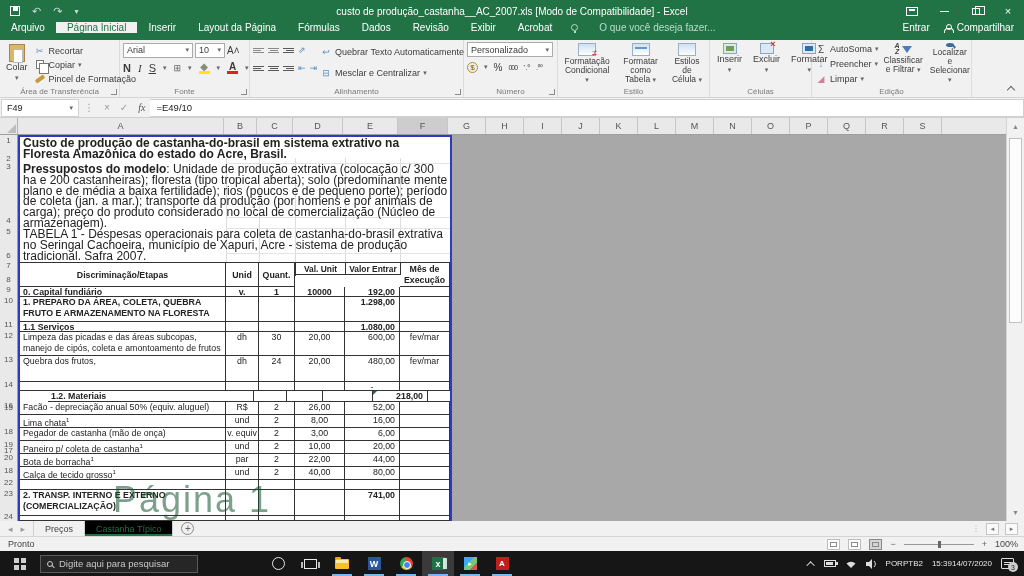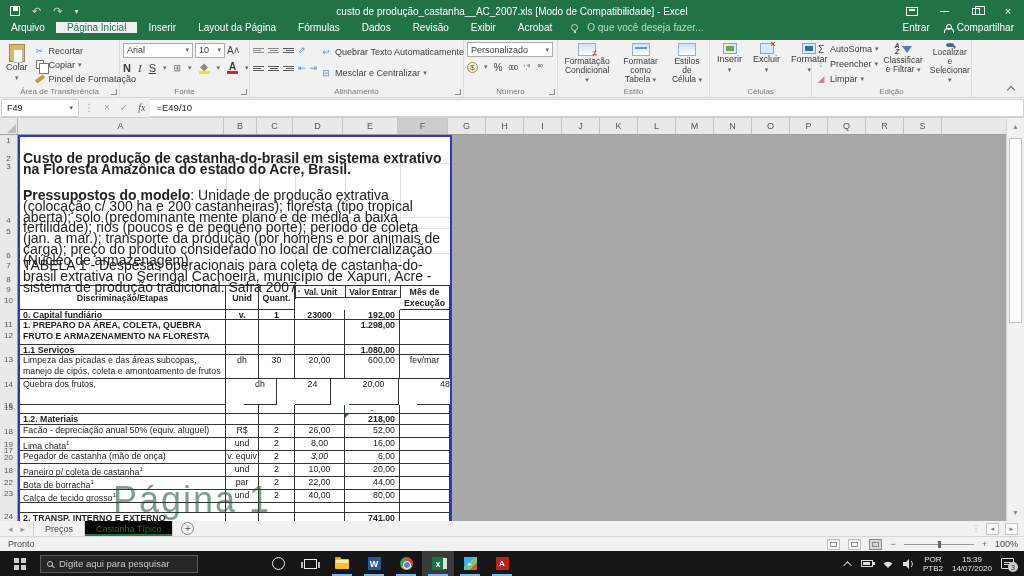--- a/index.html
+++ b/index.html
@@ -16,21 +16,21 @@
 .wbtn{width:32px;height:22px;display:flex;align-items:center;justify-content:center;font-size:11px;color:#fff}
 .rdo{width:12px;height:9px;border:1px solid #fff;position:relative}
 .rdo:after{content:"";position:absolute;left:2px;top:1px;width:6px;height:2px;background:#fff}
 .restore{width:8px;height:7px;border:1px solid #fff;position:relative;background:#217346}
 .restore:before{content:"";position:absolute;left:2px;top:-3px;width:8px;height:7px;border:1px solid #fff}
 .minbar{width:9px;height:1px;background:#fff}
 
 .tabrow{position:absolute;left:0;top:22px;width:1024px;height:18px;background:#217346;display:flex;align-items:flex-start;color:#fff;font-size:10px}
 .rtab{padding:0 11px;display:flex;align-items:center;white-space:nowrap}
 .rtab.sel{background:#f1f1f1;color:#217346}
-.tellme{display:flex;align-items:center;gap:9px;color:#b9dcc8;margin-left:8px;white-space:nowrap}
+.tellme{display:flex;align-items:center;gap:21px;color:#b9dcc8;margin-left:8px;white-space:nowrap}
 .bulb{width:7px;height:7px;border:1px solid #b9dcc8;border-radius:50%;position:relative}
 .bulb:after{content:"";position:absolute;left:2px;bottom:-3px;width:2px;height:2px;background:#b9dcc8}
 .tabright{margin-left:auto;display:flex;align-items:center;gap:14px;padding-right:10px;white-space:nowrap}
 .person{width:8px;height:8px;position:relative;display:inline-block}
 .person:before{content:"";position:absolute;left:2px;top:0;width:4px;height:4px;border-radius:50%;border:1px solid #fff}
 .person:after{content:"";position:absolute;left:0;bottom:-1px;width:8px;height:4px;border-radius:4px 4px 0 0;border:1px solid #fff;border-bottom:none}
 
 .ribbon{position:absolute;left:0;top:40px;width:1024px;height:58px;background:#f1f1f1;border-bottom:1px solid #d5d5d5;display:flex;font-size:9px;color:#3b3b3b}
 .rgroup{position:relative;border-right:1px solid #dcdcdc;padding:2px 3px 12px 3px;display:flex;gap:3px;flex:0 0 auto}
 .glabel{position:absolute;bottom:1px;left:0;right:0;text-align:center;color:#7a7a7a;font-size:8px;white-space:nowrap}
@@ -85,21 +85,21 @@
 .chead{position:absolute;left:0;top:118px;width:1006px;height:17px;background:#e9e9e9;border-bottom:1px solid #9f9f9f;display:flex}
 .corner{width:18px;height:100%;border-right:1px solid #b3b3b3;position:relative;flex:0 0 auto}
 .corner:after{content:"";position:absolute;right:1px;bottom:1px;border-left:9px solid transparent;border-bottom:9px solid #bdbdbd}
 .ch{border-right:1px solid #c6c6c6;display:flex;align-items:center;justify-content:center;color:#555;flex:0 0 auto;height:100%}
 .ch.sel{background:#cdcdcd}
 
 .gridarea{position:absolute;left:0;top:135px;width:1006px;height:386px;background:#a8a8a8;overflow:hidden}
 .gutter{position:absolute;left:0;top:0;width:18px;height:100%;background:#e9e9e9;border-right:1px solid #9f9f9f}
 .rnum{position:absolute;left:0;width:17px;text-align:center;color:#555;font-size:8px;overflow:hidden}
 .printarea{position:absolute;left:18px;top:0;width:434px;height:386px;background:#fff;border:2px solid #2e3bbd;border-bottom:none;overflow:hidden}
-.prerow{position:relative;overflow:visible;line-height:10.8px;font-size:14px;padding:16px 2px 0 3px}
+.prerow{position:relative;overflow:visible;line-height:10.8px;font-size:12px;padding:1px 2px 0 3px}
 .prerow.b{font-weight:bold}
 .guide{position:absolute;width:1px;background:#dcdcdc}
 .hguide{position:absolute;height:1px;background:#e3e3e3}
 .thead{display:flex;border-top:1px solid #333;font-weight:bold;font-size:8.8px}
 .thead .hc{border-right:1px solid #333;border-bottom:1px solid #333;display:flex;align-items:center;justify-content:center;text-align:center;overflow:hidden}
 .hsplit{display:flex;flex-direction:row}
 .hsplit .top{height:13px;border-right:1px solid #333;border-bottom:1px solid #333;display:flex;align-items:center;justify-content:center;font-size:8.4px;white-space:nowrap;overflow:hidden}
 .hsplit .bot{display:flex;height:12px}
 .hsplit .bot .hc{height:12px;font-size:8.4px}
 .trow{display:flex;font-size:8.8px}
@@ -159,21 +159,21 @@
 .ic-chrome:after{content:"";position:absolute;left:3.5px;top:3.5px;width:6px;height:6px;background:#4285f4;border:1px solid #fff;border-radius:50%}
 .ic-excel{width:13px;height:13px;background:#1e7145;color:#fff;font-weight:bold;font-size:9px;display:flex;align-items:center;justify-content:center;position:relative}
 .ic-excel:after{content:"";position:absolute;right:-2px;top:1px;width:4px;height:11px;background:#e8f2ec;opacity:.9}
 .ic-media{width:13px;height:13px;background:linear-gradient(135deg,#3fa9f5 0 40%,#7cc576 40% 70%,#d9534f 70%);display:flex;align-items:center;justify-content:center;color:#fff;font-size:7px}
 .ic-acrobat{width:13px;height:13px;background:#c11e1e;color:#fff;display:flex;align-items:center;justify-content:center;font-size:8px;font-weight:bold}
 .tray{margin-left:auto;display:flex;align-items:center;gap:9px;padding-right:4px}
 .tchev{width:6px;height:6px;border-top:1px solid #ddd;border-left:1px solid #ddd;transform:rotate(45deg) translateY(2px)}
 .batt{width:12px;height:7px;border:1px solid #ddd;position:relative}
 .batt:after{content:"";position:absolute;right:-3px;top:1px;width:2px;height:3px;background:#ddd}
 .batt:before{content:"";position:absolute;left:1px;top:1px;bottom:1px;width:7px;background:#ddd}
-.traytxt{display:flex;flex-direction:column;align-items:center;font-size:8px;line-height:9px;color:#e8e8e8}
+.traytxt{display:flex;flex-direction:row;align-items:center;font-size:8px;line-height:9px;color:#e8e8e8}
 .ac{width:13px;height:11px;border:1px solid #ddd;border-radius:1px;position:relative}
 .ac:before{content:"";position:absolute;left:2px;top:3px;right:2px;height:1px;background:#ddd;box-shadow:0 2px 0 #ddd}
 .acbadge{position:absolute;right:-5px;bottom:-4px;min-width:10px;height:10px;border-radius:50%;background:#cfcfcf;color:#222;font-size:7px;display:flex;align-items:center;justify-content:center}
 </style>
 </head>
 <body>
 
 <div class="titlebar">
   <div class="qat">
     <span class="floppy"></span>
@@ -532,21 +532,21 @@
             <div>
               <div style="line-height: 11px;">Mês de</div>
               <div style="line-height: 11px;">Execução</div>
             </div>
           </div>
         </div>
         <div class="trow bold" style="height: 10px;">
           <div class="tc a" style="width: 206px;">0. Capital fundiário</div>
           <div class="tc ctr" style="width: 33px;">v. equiv</div>
           <div class="tc ctr" style="width: 36px;">1</div>
-          <div class="tc ctr" style="width: 50px;">23000</div>
+          <div class="tc ctr" style="width: 50px;">10000</div>
           <div class="tc rt" style="width: 55px;">192,00</div>
           <div class="tc ctr" style="width: 50px;"></div>
         </div>
         <div class="trow bold" style="height: 25px;">
           <div class="tc a" style="width: 206px;">1. PREPARO DA ÁREA, COLETA,  QUEBRA FRUTO E ARMAZENAMENTO NA FLORESTA</div>
           <div class="tc ctr" style="width: 33px;"></div>
           <div class="tc ctr" style="width: 36px;"></div>
           <div class="tc ctr" style="width: 50px;"></div>
           <div class="tc rt" style="width: 55px;">1.298,00</div>
           <div class="tc ctr" style="width: 50px;"></div>
@@ -560,37 +560,37 @@
           <div class="tc ctr" style="width: 50px;"></div>
         </div>
         <div class="trow" style="height: 24px;">
           <div class="tc a" style="width: 206px;">Limpeza das picadas e das áreas subcopas, manejo de cipós, coleta e amontoamento de frutos</div>
           <div class="tc ctr" style="width: 33px;">dh</div>
           <div class="tc ctr" style="width: 36px;">30</div>
           <div class="tc ctr" style="width: 50px;">20,00</div>
           <div class="tc rt" style="width: 55px;">600,00</div>
           <div class="tc ctr" style="width: 50px;">fev/mar</div>
         </div>
-        <div class="trow" style="height: 26px; gap: 18px;">
+        <div class="trow" style="height: 26px;">
           <div class="tc a" style="width: 206px;">Quebra dos frutos,</div>
           <div class="tc ctr" style="width: 33px;">dh</div>
           <div class="tc ctr" style="width: 36px;">24</div>
           <div class="tc ctr" style="width: 50px;">20,00</div>
           <div class="tc rt" style="width: 55px;">480,00</div>
           <div class="tc ctr" style="width: 50px;">fev/mar</div>
         </div>
         <div class="trow" style="height: 9px;">
           <div class="tc a" style="width: 206px;"></div>
           <div class="tc ctr" style="width: 33px;"></div>
           <div class="tc ctr" style="width: 36px;"></div>
           <div class="tc ctr" style="width: 50px;"></div>
           <div class="tc ctr" style="width: 55px;">-</div>
           <div class="tc ctr" style="width: 50px;"></div>
         </div>
-        <div class="trow bold" style="height: 11px;">
+        <div class="trow bold" style="height: 11px; margin-left: 28px;">
           <div class="tc a" style="width: 206px;">1.2. Materiais</div>
           <div class="tc ctr" style="width: 33px;"></div>
           <div class="tc ctr" style="width: 36px;"></div>
           <div class="tc ctr" style="width: 50px;"></div>
           <div class="tc rt flagged" style="width: 55px;">218,00</div>
           <div class="tc ctr" style="width: 50px;"></div>
         </div>
         <div class="trow" style="height: 13px;">
           <div class="tc a" style="width: 206px;">Facão - depreciação anual 50% (equiv. aluguel)</div>
           <div class="tc ctr" style="width: 33px;">R$</div>
@@ -604,21 +604,21 @@
           <div class="tc ctr" style="width: 33px;">und</div>
           <div class="tc ctr" style="width: 36px;">2</div>
           <div class="tc ctr" style="width: 50px;">8,00</div>
           <div class="tc rt" style="width: 55px;">16,00</div>
           <div class="tc ctr" style="width: 50px;"></div>
         </div>
         <div class="trow" style="height: 13px;">
           <div class="tc a" style="width: 206px;">Pegador de castanha (mão de onça)</div>
           <div class="tc ctr" style="width: 33px;">v. equiv</div>
           <div class="tc ctr" style="width: 36px;">2</div>
-          <div class="tc ctr" style="width: 50px; font-style: italic;">3,00</div>
+          <div class="tc ctr" style="width: 50px;">3,00</div>
           <div class="tc rt" style="width: 55px;">6,00</div>
           <div class="tc ctr" style="width: 50px;"></div>
         </div>
         <div class="trow" style="height: 13px;">
           <div class="tc a" style="width: 206px;">Paneiro p/ coleta de castanha<sup>1</sup></div>
           <div class="tc ctr" style="width: 33px;">und</div>
           <div class="tc ctr" style="width: 36px;">2</div>
           <div class="tc ctr" style="width: 50px;">10,00</div>
           <div class="tc rt" style="width: 55px;">20,00</div>
           <div class="tc ctr" style="width: 50px;"></div>

